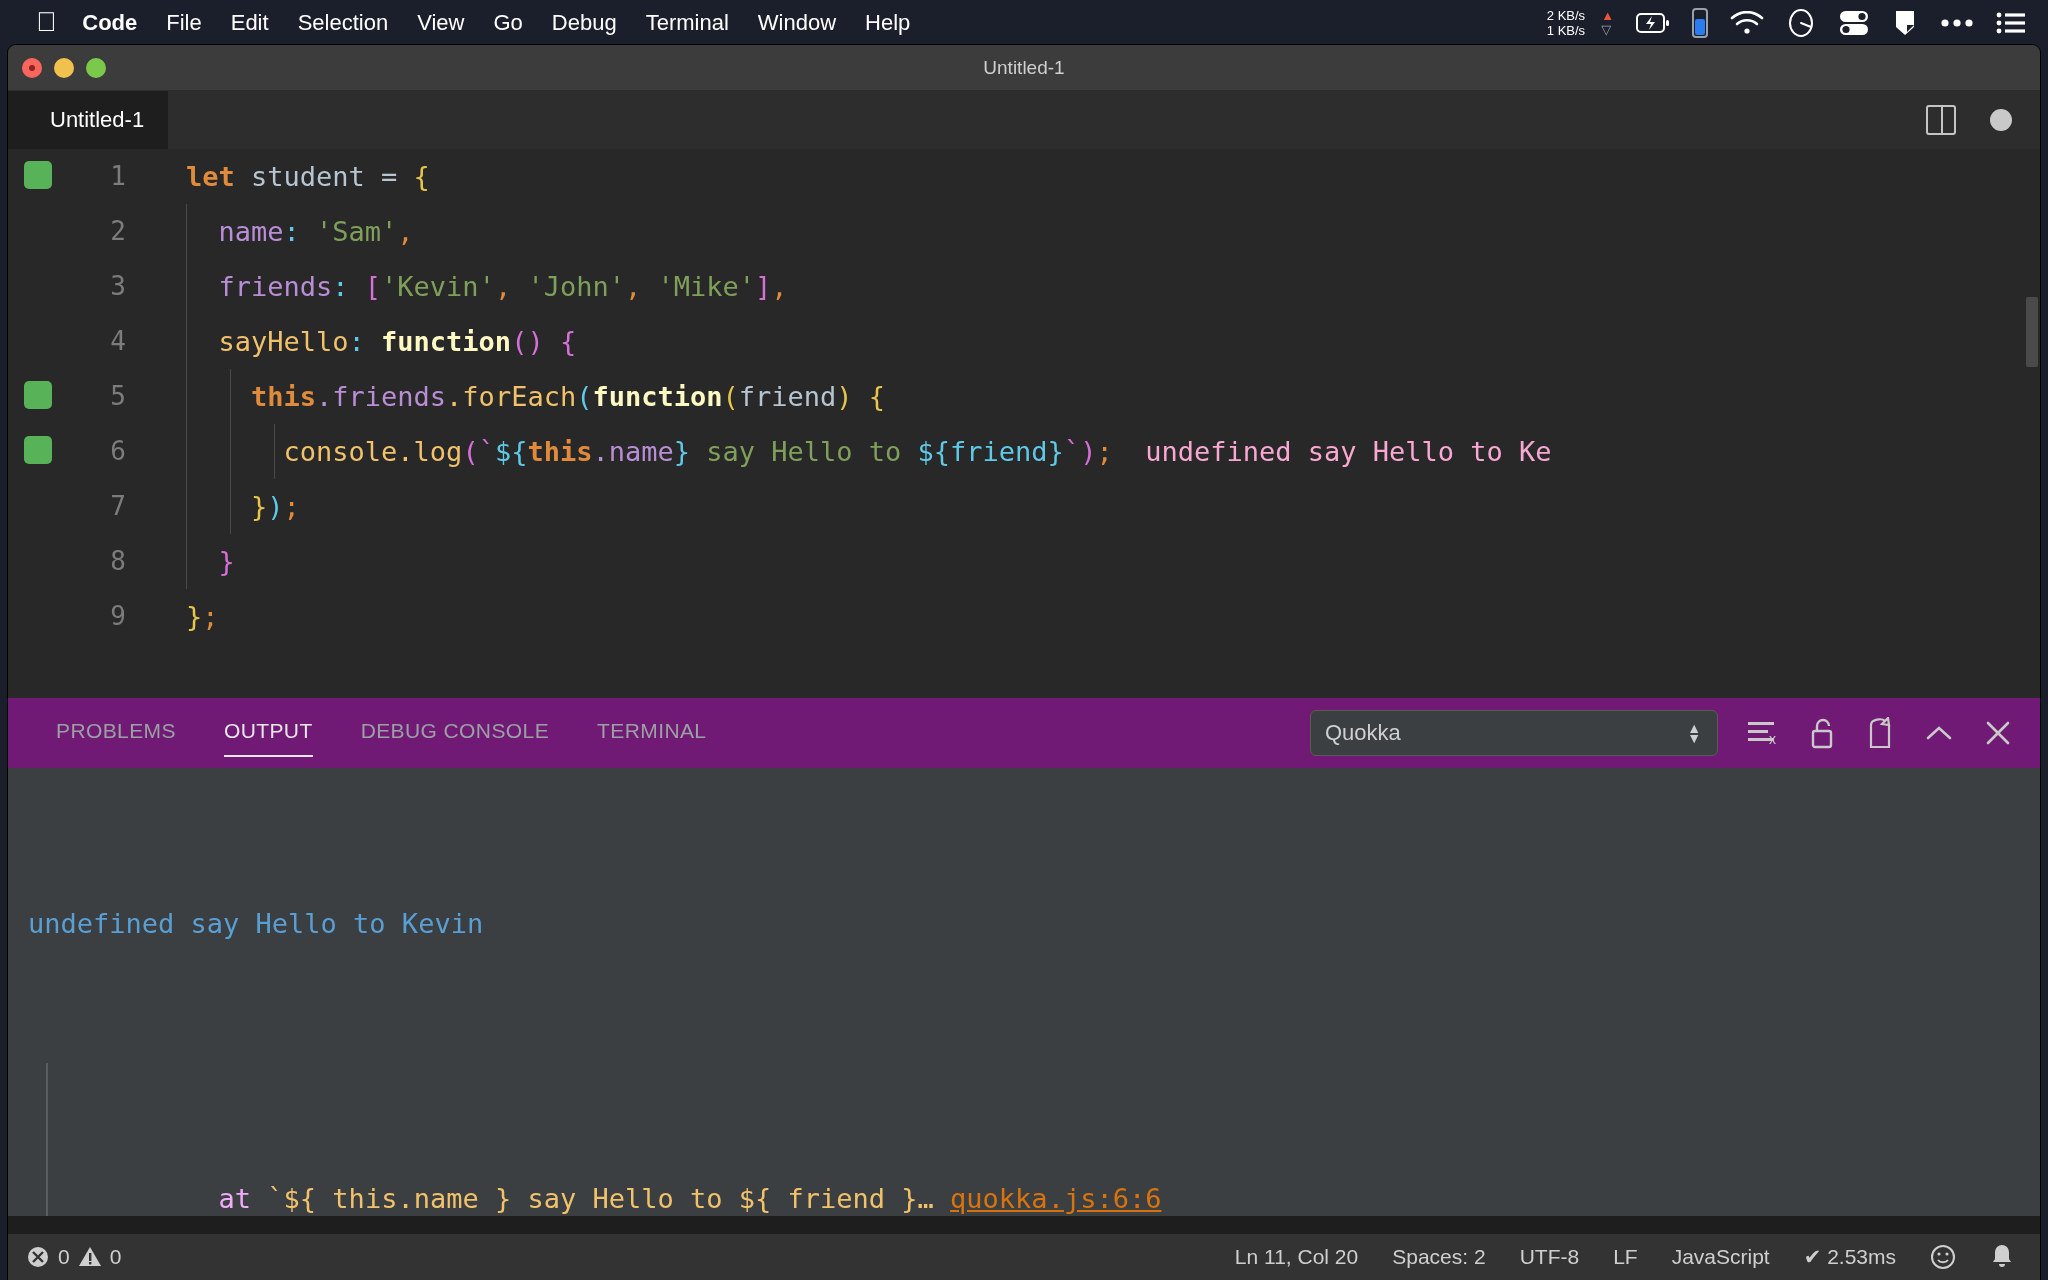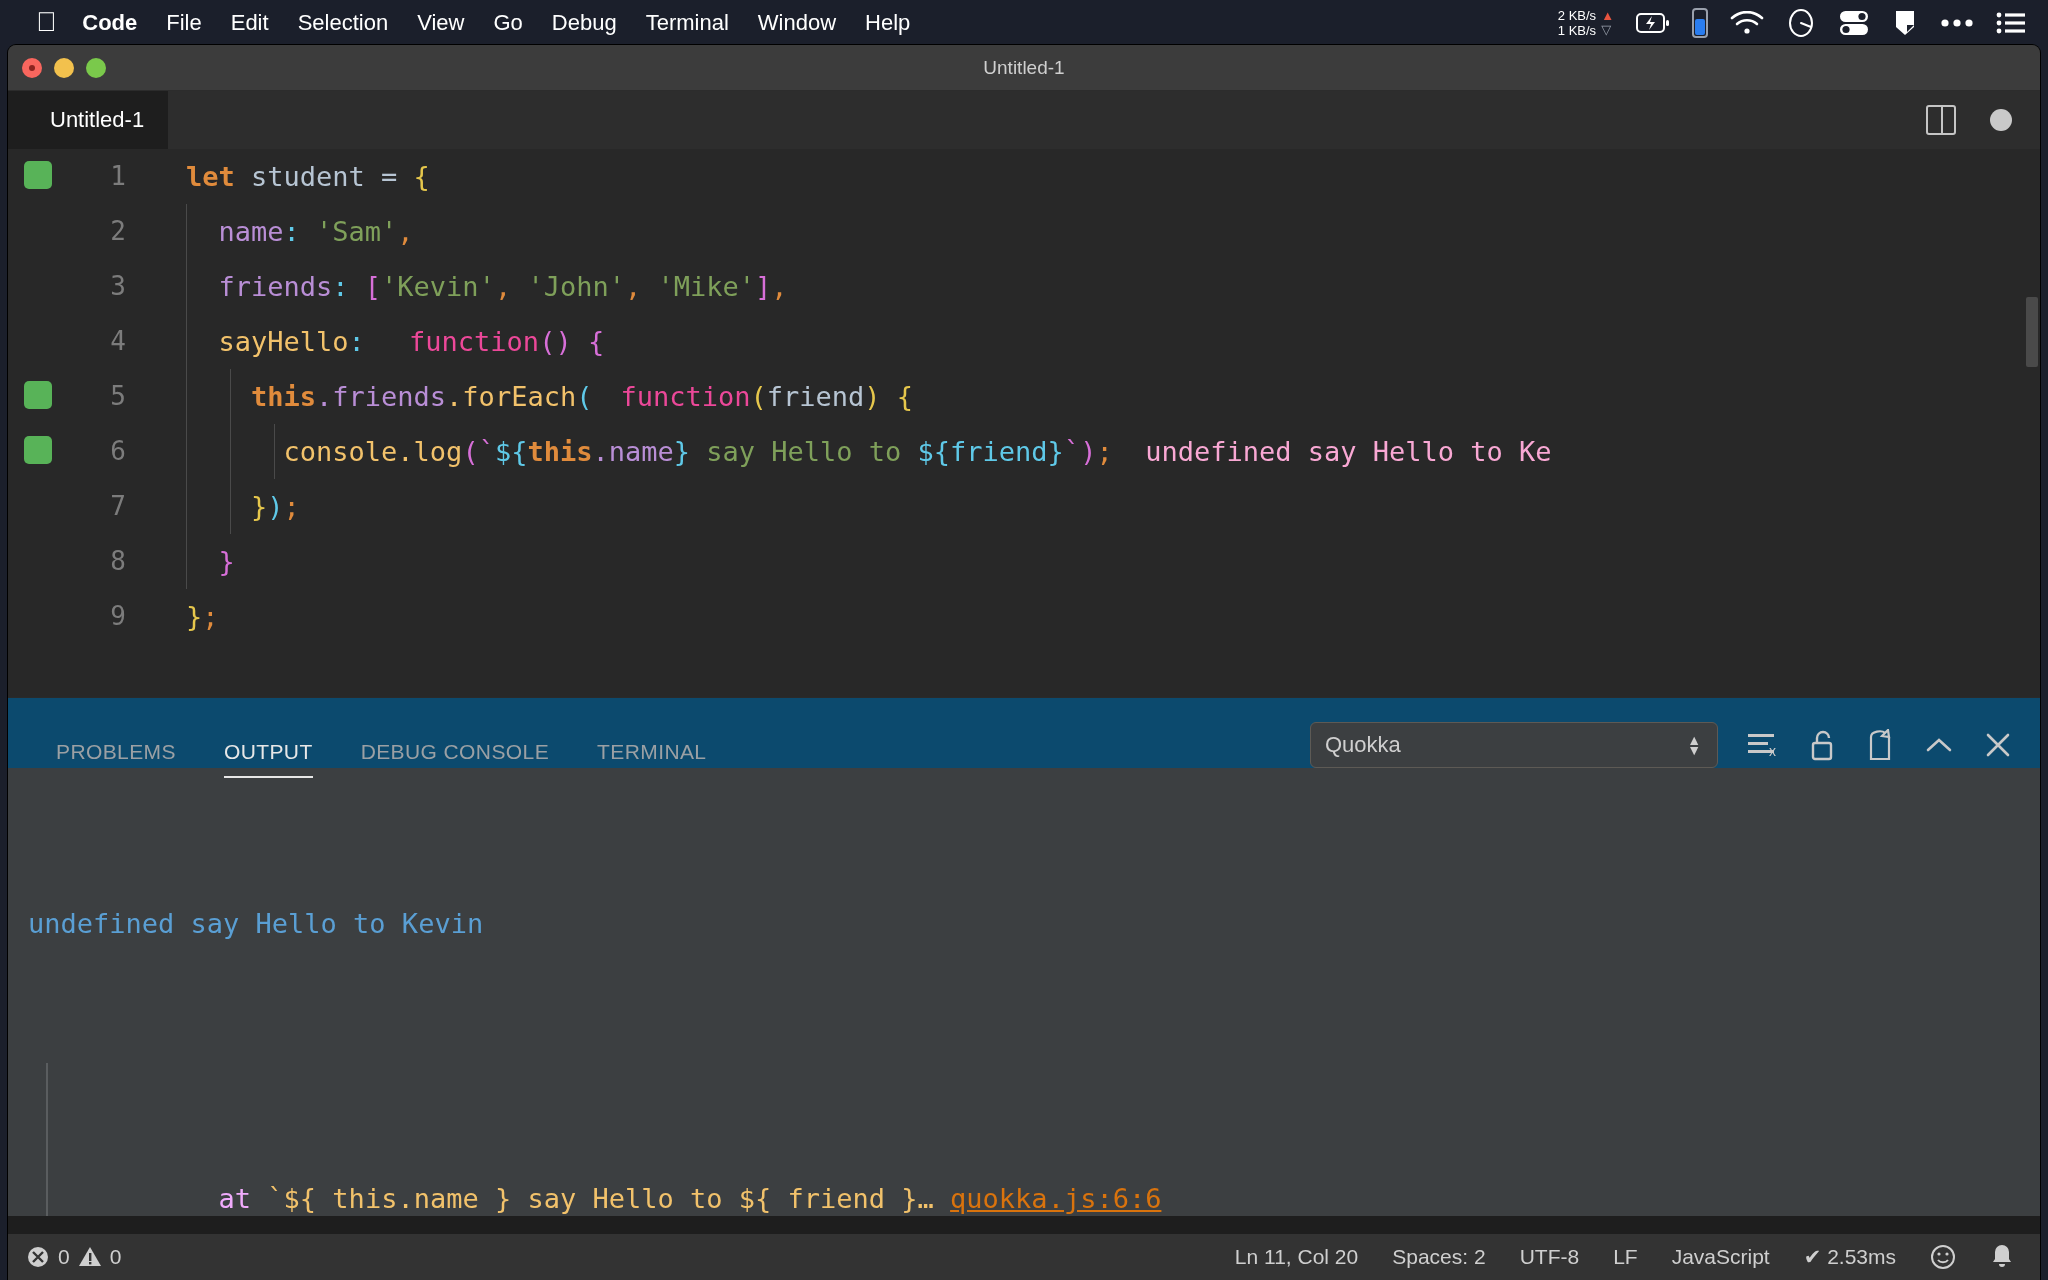--- a/index.html
+++ b/index.html
@@ -14,21 +14,21 @@
   
   .menubar{
     position:absolute;top:0;left:0;width:2048px;height:45px;
     background:#1b1f2b;display:flex;align-items:center;
     color:#ffffff;
   }
   .apple-logo{margin-left:36px;margin-right:26px;font-size:27px;line-height:1;display:block;}
   .menu-item{font-size:22px;margin-right:29px;color:#fff;white-space:nowrap;}
   .menu-item.bold{font-weight:bold;}
   .menubar-right{margin-left:auto;display:flex;align-items:center;gap:22px;padding-right:22px;}
-  .netspeed{display:flex;align-items:center;gap:5px;}
+  .netspeed{display:flex;align-items:center;gap:16px;}
   .netspeed .rates{display:flex;flex-direction:column;font-size:13px;line-height:15px;color:#fff;text-align:right;}
   .netspeed .arrows{display:flex;flex-direction:column;line-height:14px;font-size:13px;}
   .arr-up{color:#e8543f;}
   .arr-dn{color:#9aa0ac;}
 
   
   .window{
     position:absolute;left:8px;top:45px;width:2032px;height:1235px;
     background:#1e1e1e;border-radius:8px 8px 0 0;overflow:hidden;
     box-shadow:0 0 0 1px #000;
@@ -79,30 +79,30 @@
   .t-var{color:#b7c5d3;}
   .t-op{color:#b7c5d3;}
   .t-brace{color:#e6c74c;}
   .t-brace2{color:#d76fd8;}
   .t-brace3{color:#5fc9e8;}
   .t-prop{color:#b98ed6;}
   .t-str{color:#7fa05a;}
   .t-punc{color:#e08b3c;}
   .t-fnname{color:#f2c26b;}
   .t-this{color:#e08b3c;font-weight:bold;}
-  .t-func{color:#ec4899;font-weight:normal;margin-left:28px;}
+  .t-func{color:#fef9c3;font-weight:bold;}
   .t-param{color:#b7c5d3;}
   .t-method{color:#f2c26b;}
   .t-tick{color:#d76fd8;}
   .t-dollar{color:#5fc9e8;}
 
   
   .panel{background:#3c3f41;height:auto;}
   .panel-header{
-    height:70px;display:flex;align-items:flex-end;background:#0c4a6e;
+    height:70px;display:flex;align-items:center;background:#701a75;
     border-top:1px solid #2a2a2a;
   }
   .ptab{font-size:21px;color:#9ba0a4;letter-spacing:.4px;margin-left:48px;position:relative;padding-bottom:4px;}
   .ptab.active{color:#e7e7e7;}
   .ptab.active::after{content:"";position:absolute;left:0;right:0;bottom:-10px;height:2px;background:#e7e7e7;}
   .panel-actions{margin-left:auto;display:flex;align-items:center;gap:30px;padding-right:28px;}
   .select-box{
     width:378px;height:44px;border:1px solid #5d5a55;border-radius:6px;
     background:#3c3f41;color:#cfcfcf;font-size:22px;
     display:flex;align-items:center;padding:0 14px;position:relative;

